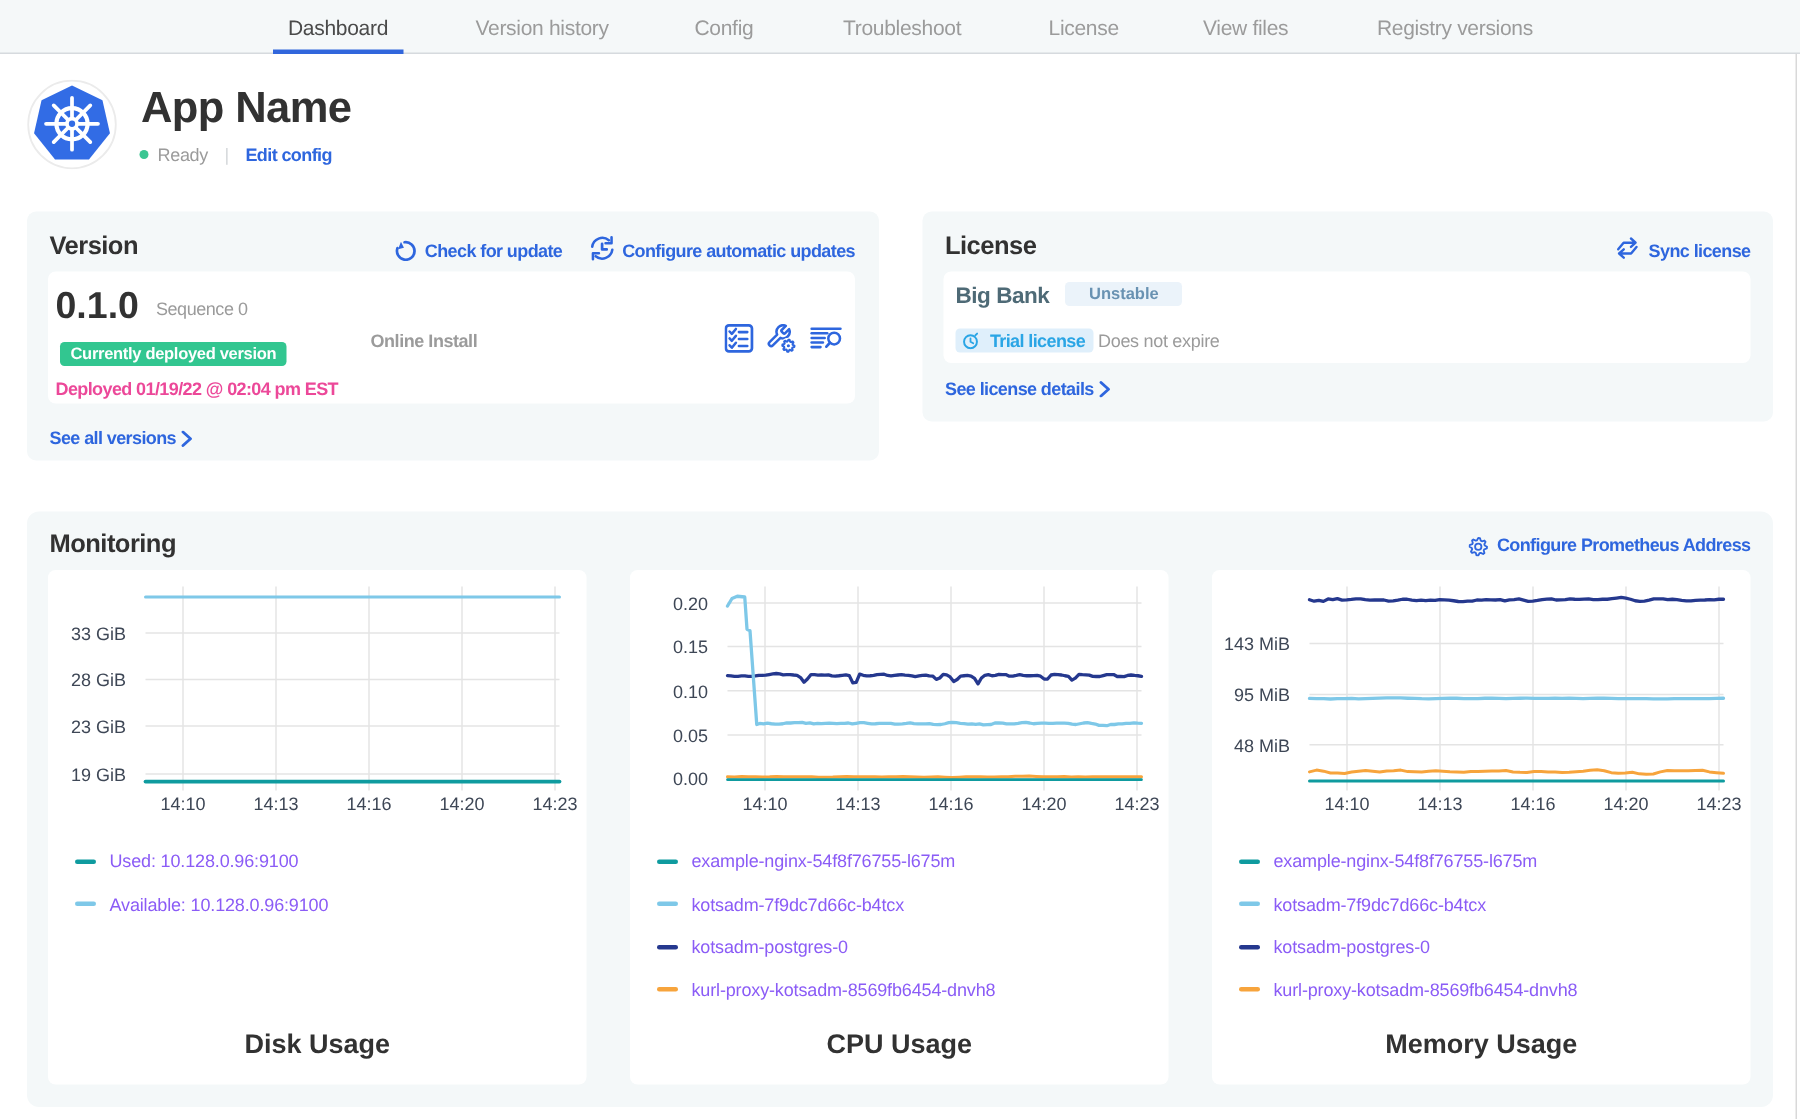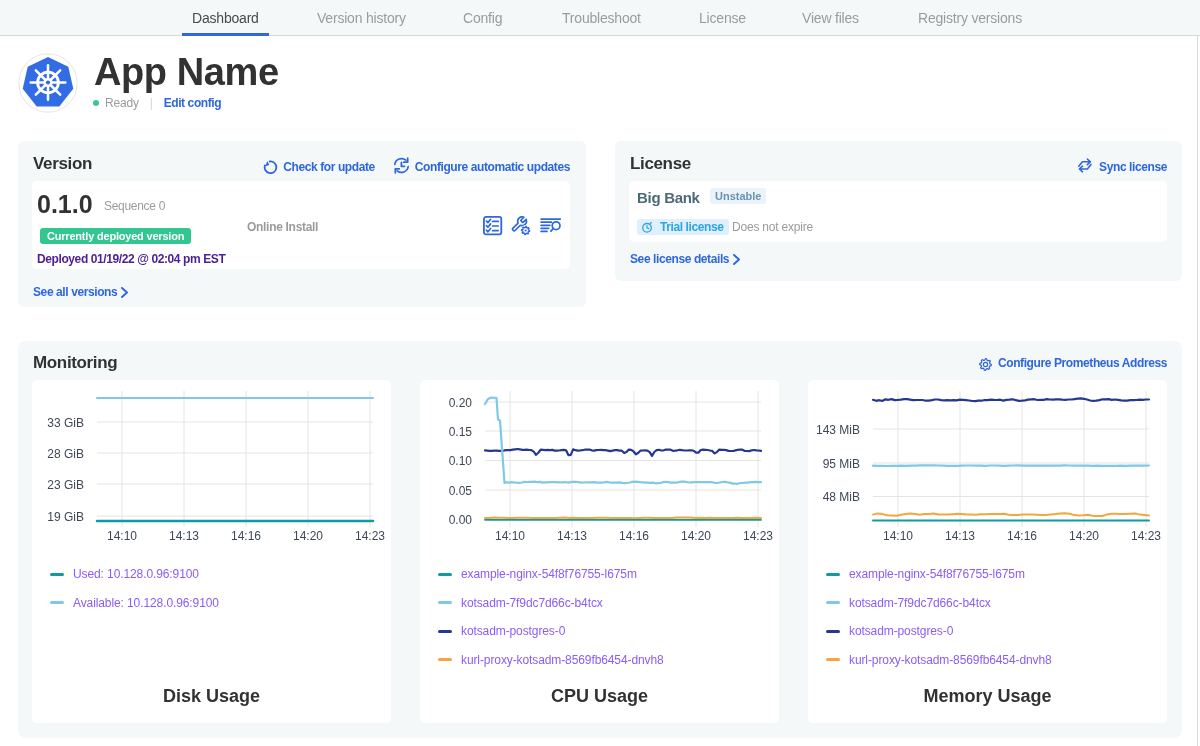--- a/index.html
+++ b/index.html
@@ -11,21 +11,21 @@
 .nav { position:absolute; left:0; top:0; width:1200px; height:36px;
   background:#f5f8f9; border-bottom:1px solid #d6dade; }
 .navitem { position:absolute; top:0; height:36px; line-height:36px;
   font-size:14px; letter-spacing:-0.2px; color:#9b9b9b; white-space:nowrap; }
 .navitem.active { color:#4a4a4a; font-weight:500; }
 .nav-underline { position:absolute; top:33px; height:3px; background:#3166dc; }
 .rightline { position:absolute; left:1197px; top:36px; width:1px; height:710px; background:#d9d9d9; }
 
 
 .logo { position:absolute; left:18px; top:53px; width:60px; height:60px; }
-.apptitle { position:absolute; left:94px; top:58px; font-size:38px; font-weight:700;
+.apptitle { position:absolute; left:94px; top:58px; font-size:29px; font-weight:700;
   color:#323232; letter-spacing:-0.4px; line-height:29px; }
 .statusrow { position:absolute; left:93px; top:96px; height:14px; font-size:12px; letter-spacing:-0.2px; }
 .dot { display:inline-block; width:6px; height:6px; border-radius:50%; background:#3bc692;
   vertical-align:1px; margin-right:6px; }
 .ready { color:#9b9b9b; font-weight:500; }
 .sep { color:#d4d7da; margin:0 11px; font-weight:400; }
 .bluelink { color:#2e66de; font-weight:700; text-decoration:none; letter-spacing:-0.4px; }
 
 
 .section { position:absolute; background:#f4f8f9; border-radius:6px; }
@@ -37,30 +37,30 @@
 .toplinks { position:absolute; top:16px; font-size:12px; font-weight:700; color:#2e66de;
   white-space:nowrap; letter-spacing:-0.4px; }
 .toplinks .icon { vertical-align:-3px; margin-right:5px; }
 
 
 .vcard { left:14px; top:40px; width:538px; height:88px; }
 .vnum { position:absolute; left:5px; top:11px; font-size:25px; font-weight:700; color:#323232; line-height:25px; }
 .vseq { position:absolute; left:72px; top:19px; font-size:12px; color:#9b9b9b; font-weight:500; letter-spacing:-0.3px; line-height:12px; }
 .vbadge { position:absolute; left:8px; top:47px; height:16px; line-height:16px; padding:0 7px;
   background:#32c690; color:#fff; font-size:11px; font-weight:700; border-radius:3px; letter-spacing:-0.2px; }
-.vdeployed { position:absolute; left:5px; top:72px; font-size:12px; color:#4c1d95; font-weight:600; letter-spacing:-0.4px; line-height:12px; }
+.vdeployed { position:absolute; left:5px; top:72px; font-size:12px; color:#ec4899; font-weight:600; letter-spacing:-0.4px; line-height:12px; }
 .vonline { position:absolute; left:215px; top:40px; font-size:12px; color:#9b9b9b; font-weight:700; letter-spacing:-0.3px; line-height:12px; }
 .vicons { position:absolute; left:451px; top:35px; }
 .seelink { position:absolute; left:15px; top:145px; font-size:12px; font-weight:700; color:#2e66de; letter-spacing:-0.4px; line-height:12px; }
 
 
 .lcard { left:14px; top:40px; width:538px; height:61px; }
 .lname { position:absolute; left:8px; top:9px; font-size:15px; font-weight:700; color:#4e6a76; letter-spacing:-0.3px; line-height:15px; }
 .lbadge-unstable { position:absolute; left:81px; top:7px; height:16px; line-height:16px;
-  padding:0 5px; background:#ebf3fa; color:#6992b2; font-size:11px; font-weight:600; border-radius:3px; }
+  padding:0 16px; background:#ebf3fa; color:#6992b2; font-size:11px; font-weight:600; border-radius:3px; }
 .lbadge-trial { position:absolute; left:8px; top:38px; height:16px; line-height:16px;
   padding:0 6px 12px 4px; background:#dfeffb; color:#2aa5e5; font-size:12px; font-weight:700; border-radius:3px; letter-spacing:-0.4px; }
 .lbadge-trial svg { vertical-align:-2px; margin-right:4px; }
 .lexpire { position:absolute; left:103px; top:39px; font-size:12px; color:#9b9b9b; font-weight:500; letter-spacing:-0.2px; line-height:14px; }
 .seelink2 { position:absolute; left:15px; top:112px; font-size:12px; font-weight:700; color:#2e66de; letter-spacing:-0.4px; line-height:12px; }
 .chev { font-weight:700; }
 
 
 .promlink { position:absolute; right:15px; top:15px; font-size:12px; font-weight:700; color:#2e66de; letter-spacing:-0.4px; }
 .promlink .icon { vertical-align:-3.5px; margin-right:6px; }

